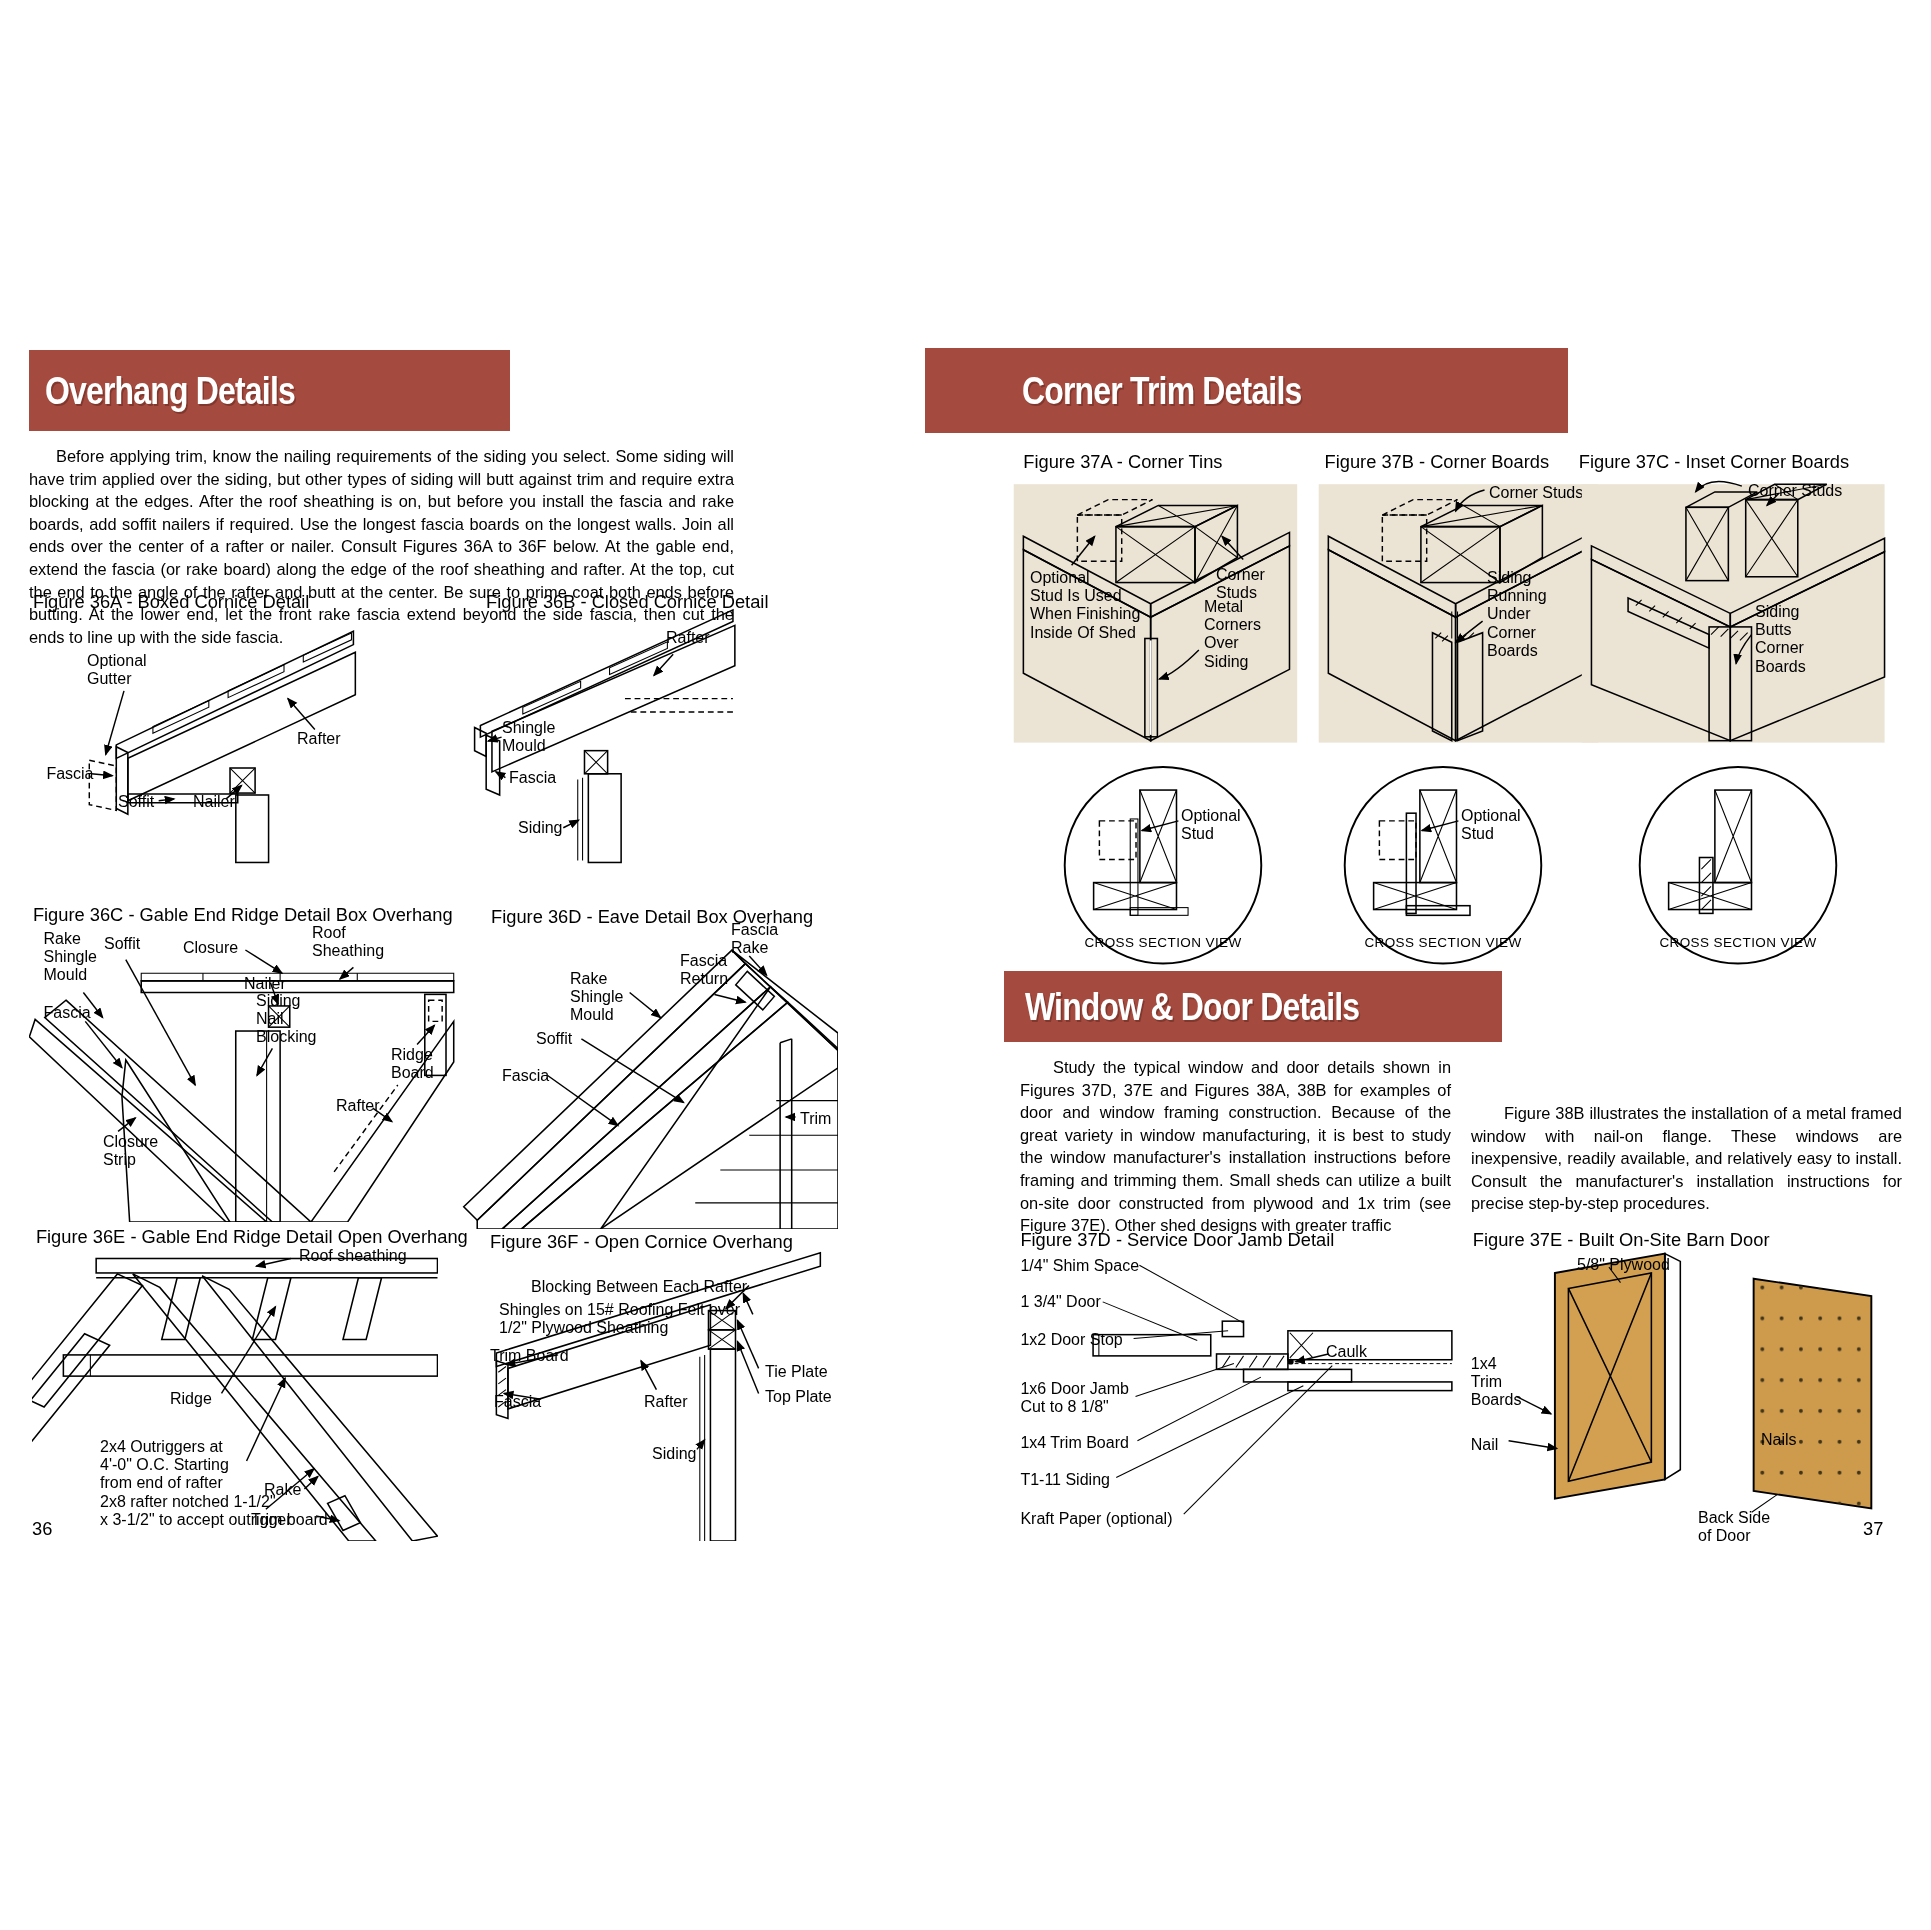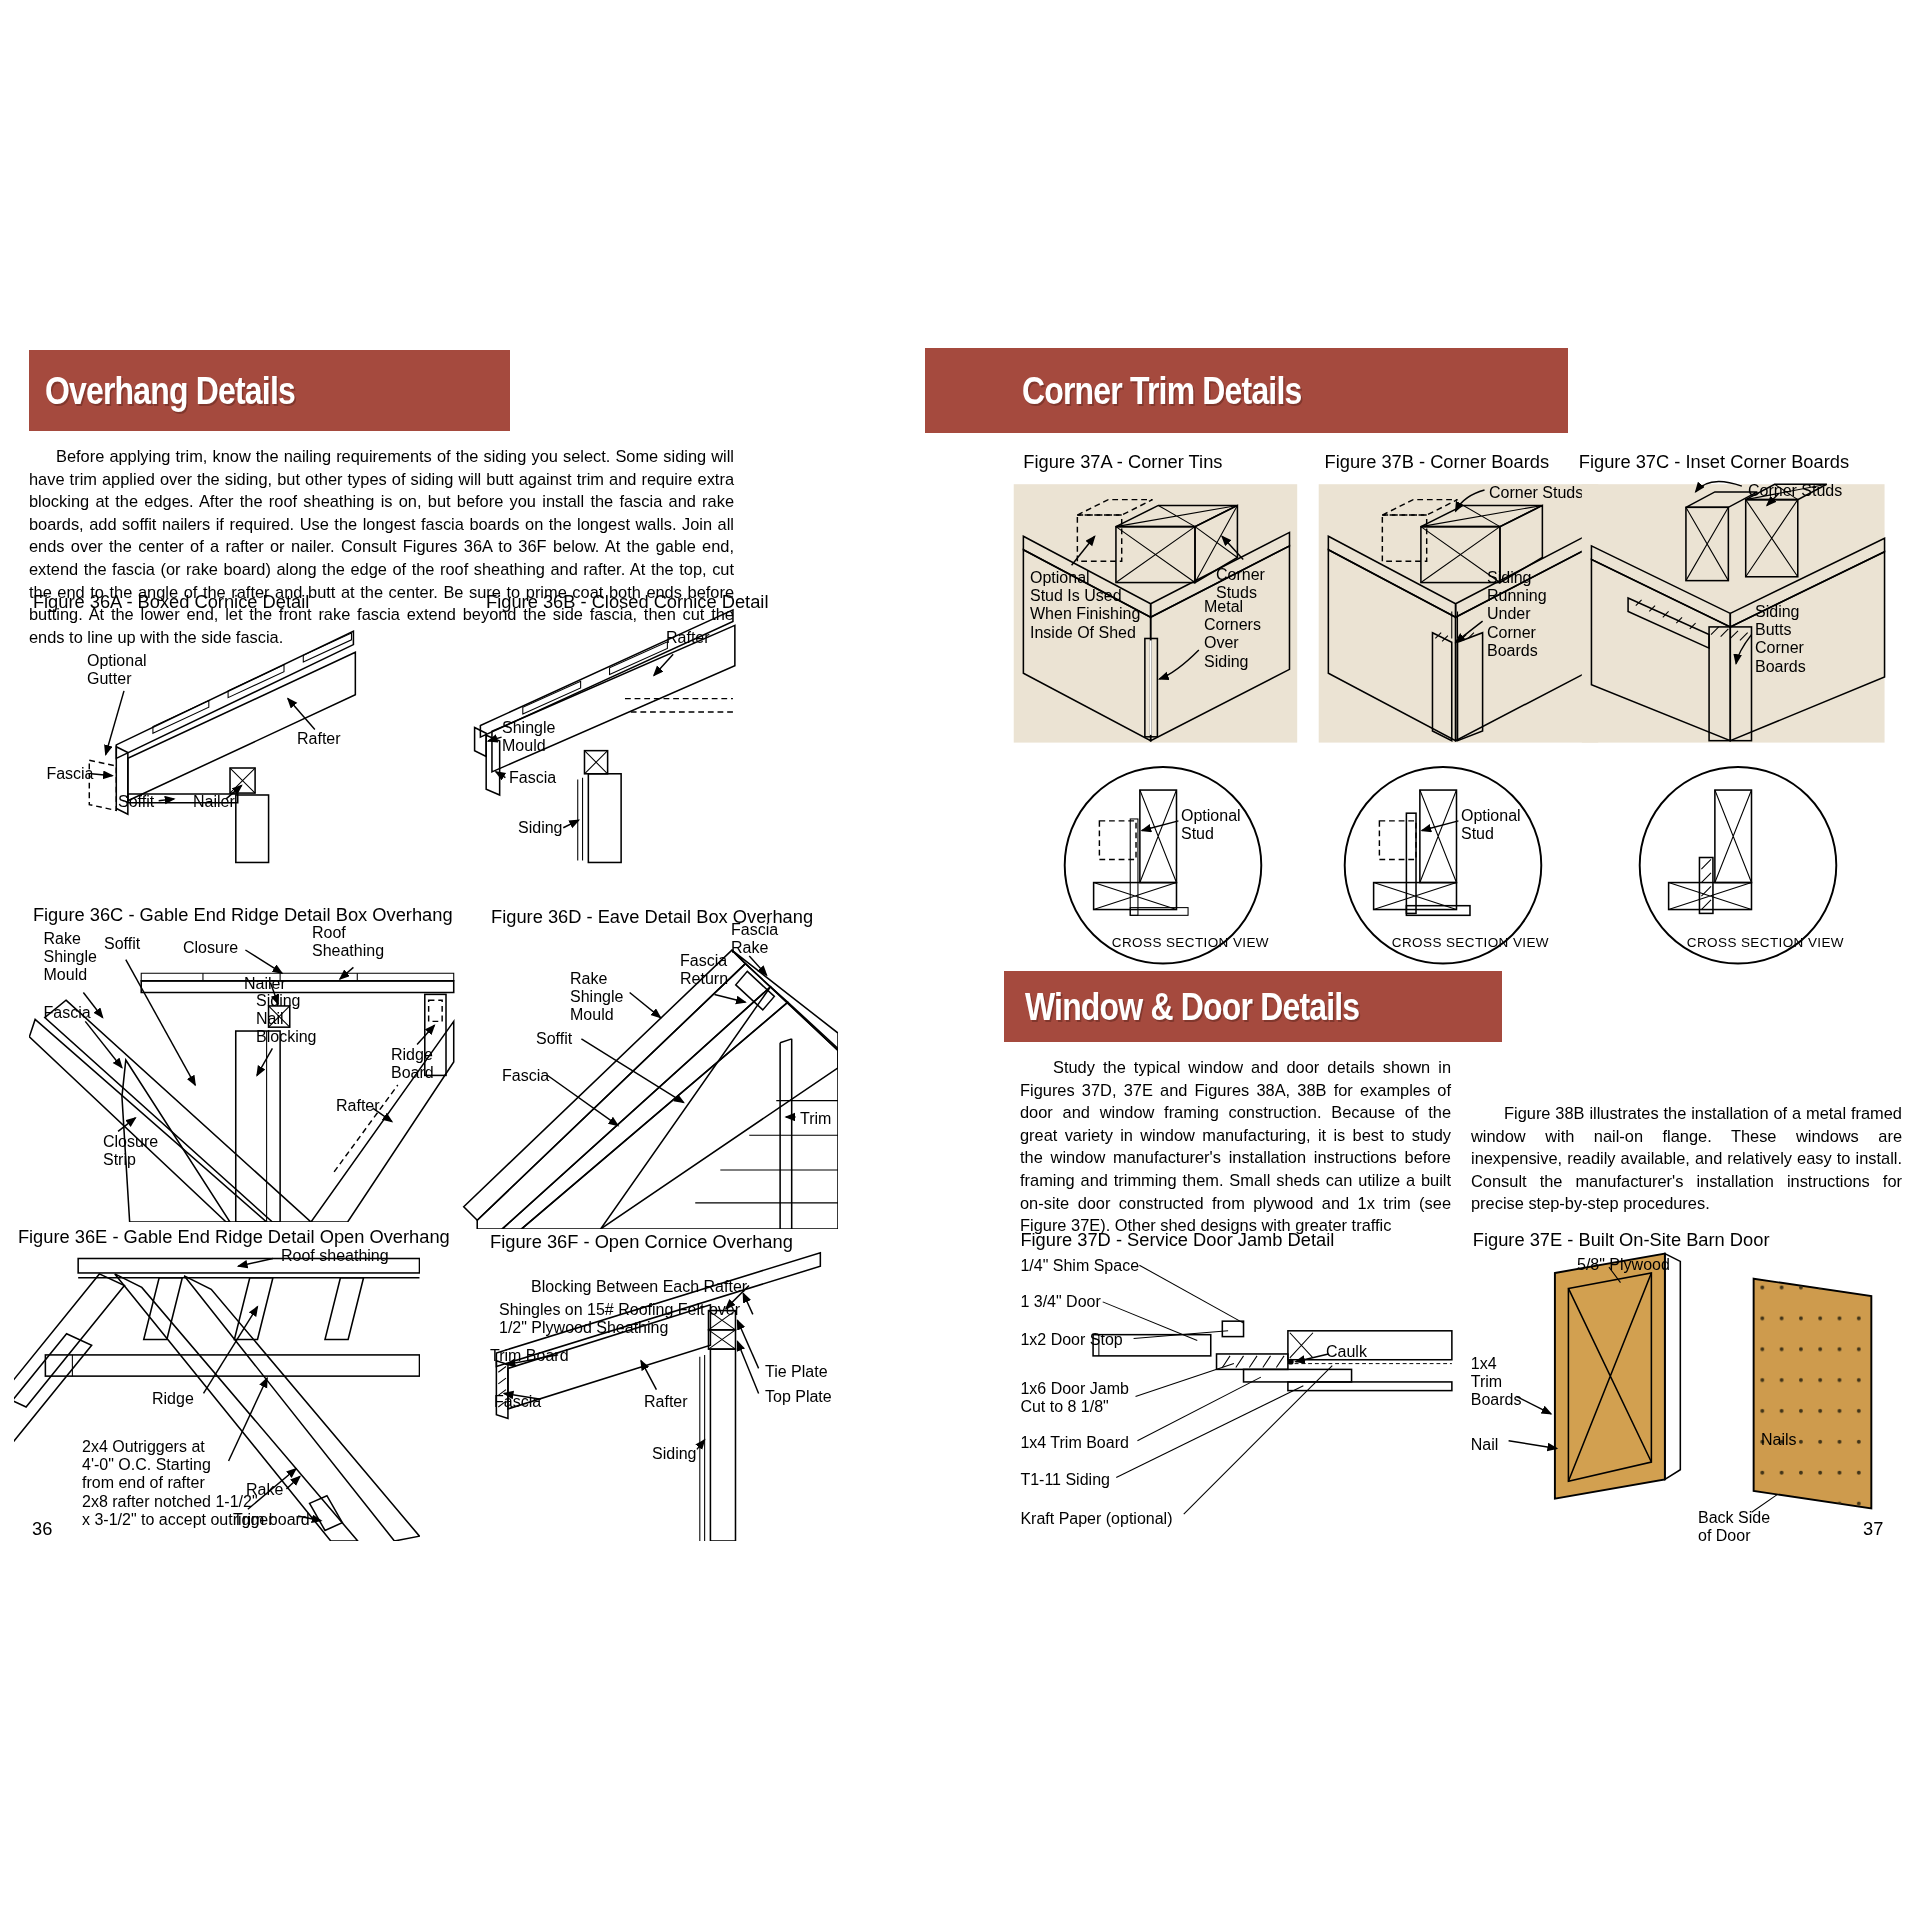--- a/index.html
+++ b/index.html
@@ -7,21 +7,21 @@
           font-family:"Liberation Sans",sans-serif;color:#000;padding-left:12px;}
   .hdr-bar{position:absolute;background:#A54A3E;display:flex;align-items:center;}
   .hdr-text{color:#fff;font-weight:bold;font-size:39px;letter-spacing:-1px;white-space:nowrap;
             transform:scaleX(.82);transform-origin:0 50%;text-shadow:1.9px 1.9px 0 rgba(60,20,15,.35);}
   .body-text{position:absolute;font-size:16.4px;line-height:22.6px;text-align:justify;margin:0;}
   .fig{position:absolute;}
   .fig svg{position:absolute;left:0;top:0;}
   .cap{position:absolute;font-size:18.3px;white-space:nowrap;}
   .lbl{position:absolute;font-size:16px;line-height:1.14;white-space:pre-line;}
   .pagenum{position:absolute;font-size:18.3px;}
-  .xsview{position:absolute;left:0;width:212px;text-align:right;font-size:13.5px;letter-spacing:0.4px;}
+  .xsview{position:absolute;left:0;width:212px;text-align:center;font-size:13.5px;letter-spacing:0.4px;}
   .ln{stroke:#000;stroke-width:1.6;fill:none;}
   .thin{stroke:#000;stroke-width:1.1;fill:none;}
   .ar{stroke:#000;stroke-width:1.5;fill:none;marker-end:url(#ah);}
   .dash{stroke:#000;stroke-width:1.5;fill:none;stroke-dasharray:6 4;}
 </style>
 </head>
 <body>
 
 <svg width="0" height="0" style="position:absolute">
   <defs>
@@ -165,21 +165,21 @@
     <div class="lbl" style="left:224px;top:56px">Fascia
 Return</div>
     <div class="lbl" style="left:114px;top:74px">Rake
 Shingle
 Mould</div>
     <div class="lbl" style="left:80px;top:134px">Soffit</div>
     <div class="lbl" style="left:46px;top:171px">Fascia</div>
     <div class="lbl" style="left:344px;top:214px">Trim</div>
   </div>
 
-  <div class="fig" style="left:14px;top:1218px;width:406px;height:323px">
+  <div class="fig" style="left:32px;top:1218px;width:406px;height:323px">
     <svg viewBox="0 0 420 335" width="406" height="323">
       <rect x="66" y="42" width="354" height="15" fill="#D2A050" class="ln"></rect>
       <path d="M66,62 L420,62" class="ln"></path>
       <polygon points="150,62 174,62 158,126 134,126" fill="#C08A43" class="ln"></polygon>
       <polygon points="244,62 268,62 252,126 228,126" fill="#C08A43" class="ln"></polygon>
       <polygon points="338,62 362,62 346,126 322,126" fill="#C08A43" class="ln"></polygon>
       <rect x="32" y="142" width="388" height="22" fill="#D2A050" class="ln"></rect>
       <path d="M60,142 L60,164" class="thin"></path>
       <polygon points="88,58 114,70 12,196 -14,184" fill="#C08A43" class="ln"></polygon>
       <polygon points="54,120 80,132 -6,238 -32,226" fill="#C08A43" class="ln"></polygon>

